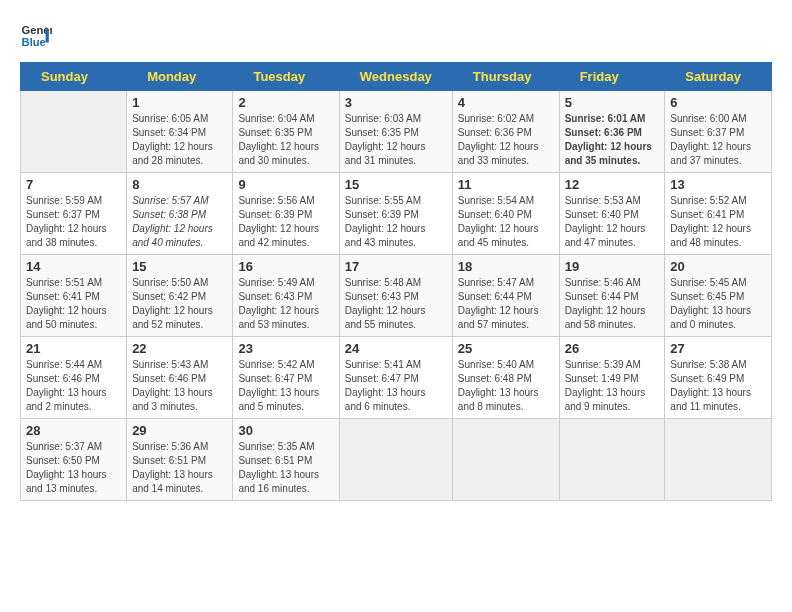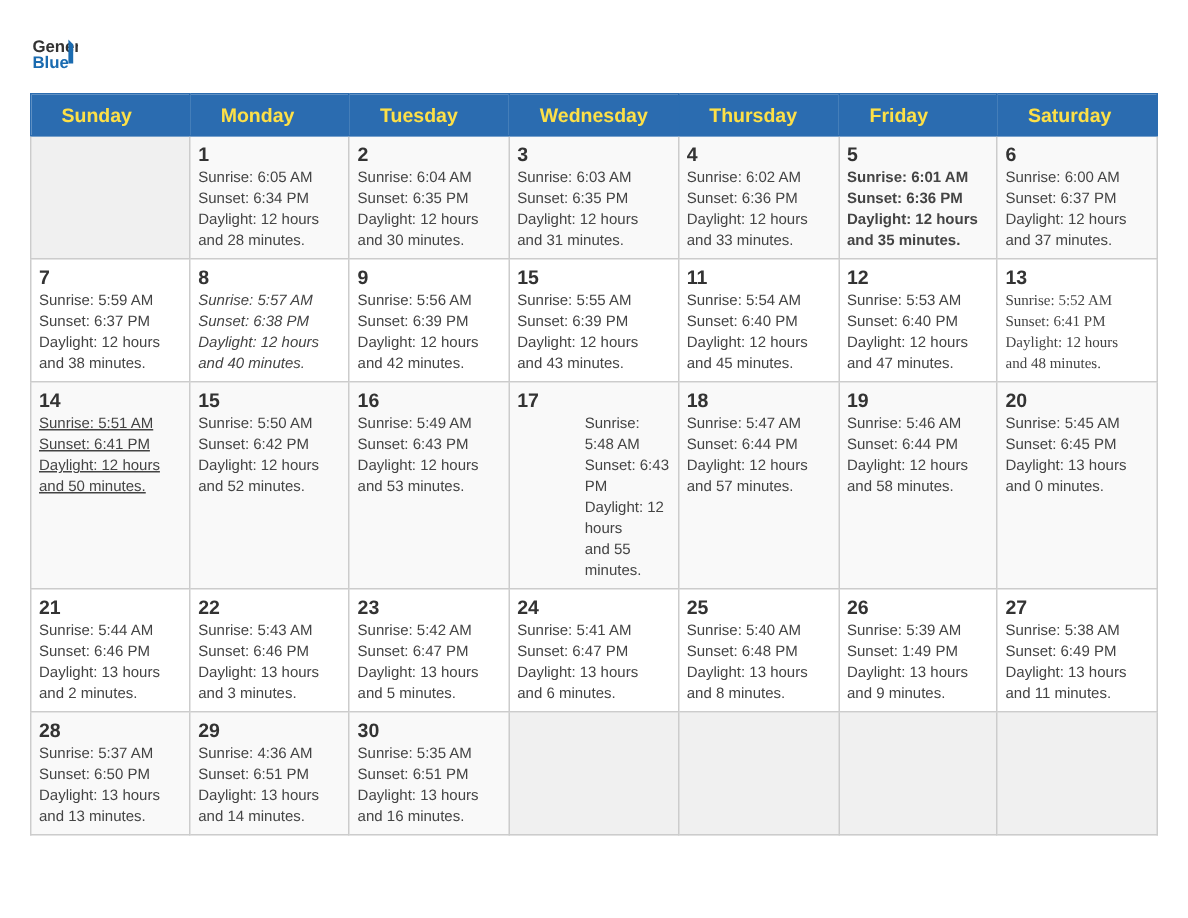--- a/index.html
+++ b/index.html
@@ -187,51 +187,51 @@
         </td>
         <td>
           <span class="day-number">12</span>
           <div class="day-info" style="white-space: pre-line;">Sunrise: 5:53 AM
 Sunset: 6:40 PM
 Daylight: 12 hours
 and 47 minutes.</div>
         </td>
         <td>
           <span class="day-number">13</span>
-          <div class="day-info" style="white-space: pre-line; font-family: Liberation Serif, serif;">Sunrise: 5:52 AM
+          <div class="day-info" style="white-space: pre-line;">Sunrise: 5:52 AM
 Sunset: 6:41 PM
 Daylight: 12 hours
 and 48 minutes.</div>
         </td>
       </tr>
       <tr>
         <td>
           <span class="day-number">14</span>
-          <div class="day-info" style="white-space: pre-line; text-decoration: underline;">Sunrise: 5:51 AM
+          <div class="day-info" style="white-space: pre-line;">Sunrise: 5:51 AM
 Sunset: 6:41 PM
 Daylight: 12 hours
 and 50 minutes.</div>
         </td>
         <td>
           <span class="day-number">15</span>
           <div class="day-info" style="white-space: pre-line;">Sunrise: 5:50 AM
 Sunset: 6:42 PM
 Daylight: 12 hours
 and 52 minutes.</div>
         </td>
         <td>
           <span class="day-number">16</span>
           <div class="day-info" style="white-space: pre-line;">Sunrise: 5:49 AM
 Sunset: 6:43 PM
 Daylight: 12 hours
 and 53 minutes.</div>
         </td>
         <td>
           <span class="day-number">17</span>
-          <div class="day-info" style="white-space: pre-line; margin-left: 45px;">Sunrise: 5:48 AM
+          <div class="day-info" style="white-space: pre-line;">Sunrise: 5:48 AM
 Sunset: 6:43 PM
 Daylight: 12 hours
 and 55 minutes.</div>
         </td>
         <td>
           <span class="day-number">18</span>
           <div class="day-info" style="white-space: pre-line;">Sunrise: 5:47 AM
 Sunset: 6:44 PM
 Daylight: 12 hours
 and 57 minutes.</div>
@@ -305,21 +305,21 @@
       <tr>
         <td>
           <span class="day-number">28</span>
           <div class="day-info" style="white-space: pre-line;">Sunrise: 5:37 AM
 Sunset: 6:50 PM
 Daylight: 13 hours
 and 13 minutes.</div>
         </td>
         <td>
           <span class="day-number">29</span>
-          <div class="day-info" style="white-space: pre-line;">Sunrise: 4:36 AM
+          <div class="day-info" style="white-space: pre-line;">Sunrise: 5:36 AM
 Sunset: 6:51 PM
 Daylight: 13 hours
 and 14 minutes.</div>
         </td>
         <td>
           <span class="day-number">30</span>
           <div class="day-info" style="white-space: pre-line;">Sunrise: 5:35 AM
 Sunset: 6:51 PM
 Daylight: 13 hours
 and 16 minutes.</div>

